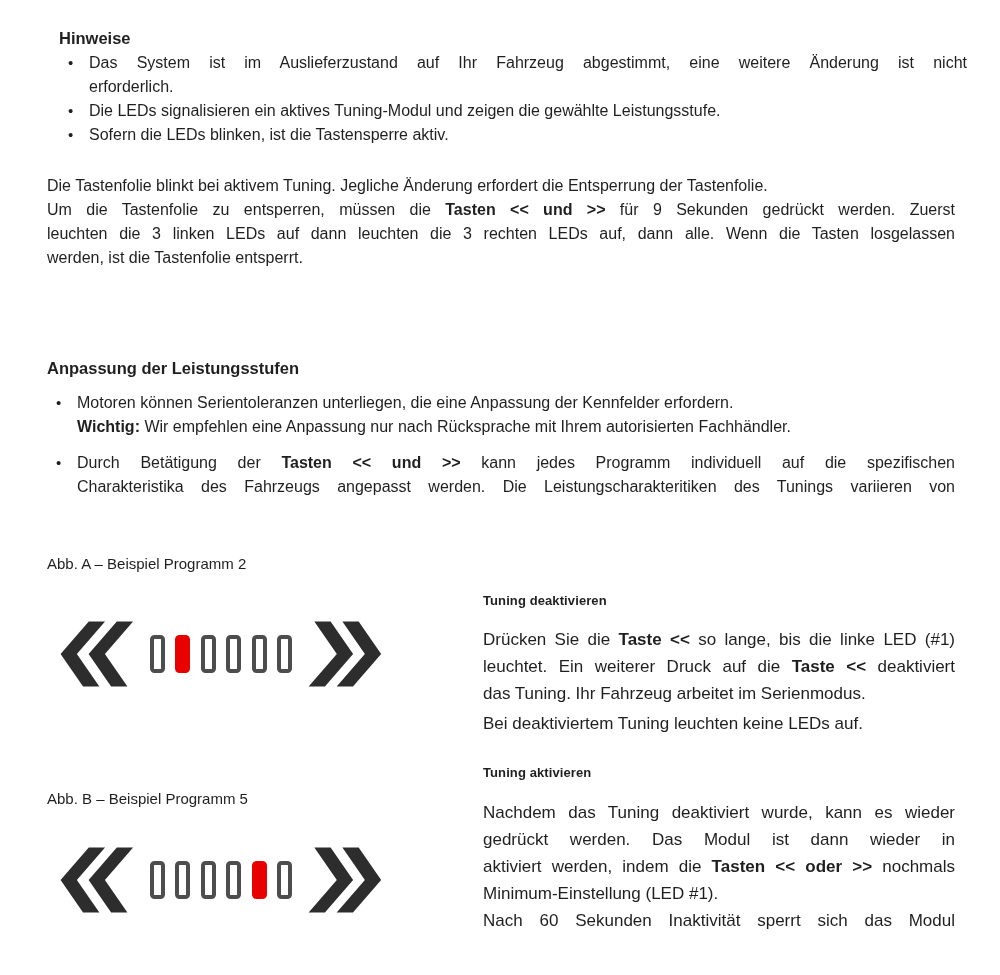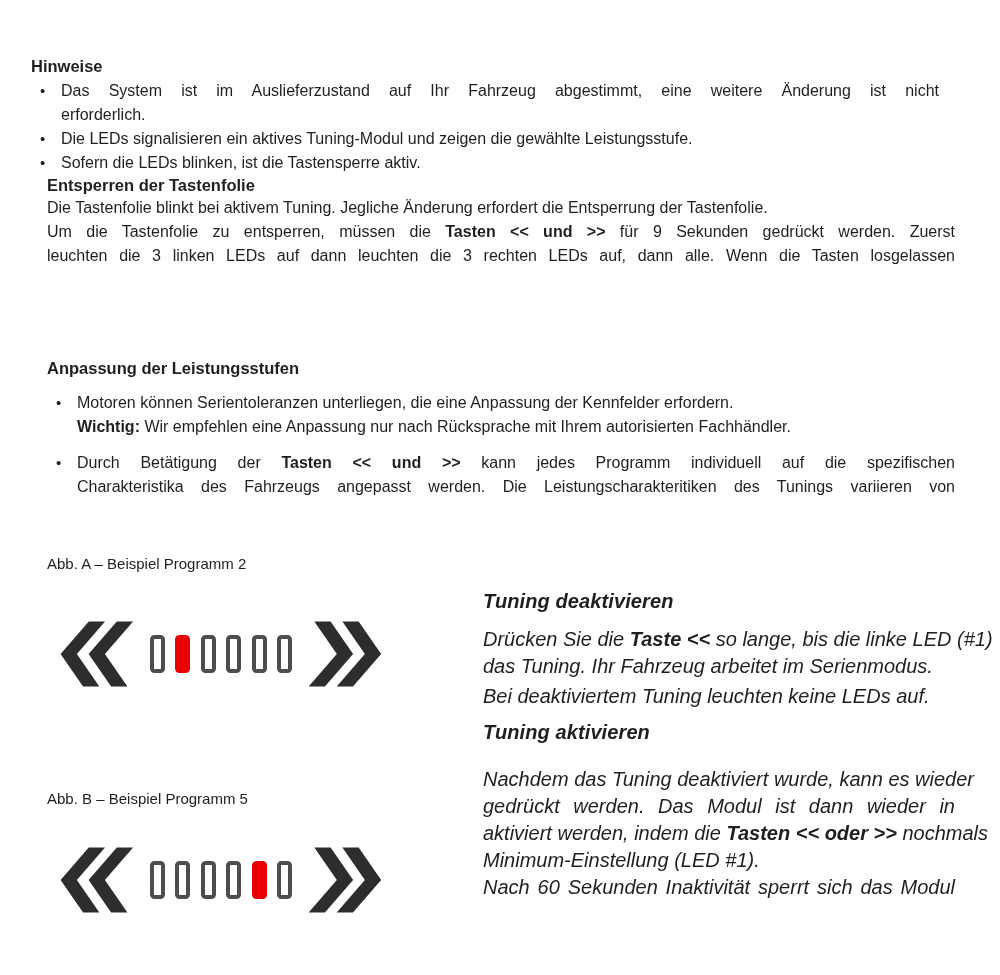--- a/index.html
+++ b/index.html
@@ -17,30 +17,30 @@
     position:relative;
     width:1000px;height:975px;
     background:var(--background);
     color:var(--text);
     font-family:"Liberation Sans","DejaVu Sans",sans-serif;
     overflow:hidden;
     margin:0 auto;
   }
   section{position:absolute;}
   h2{font-size:16.5px;line-height:22px;font-weight:bold;color:var(--text);}
-  .rh{font-size:20px;line-height:22px;font-weight:bold;letter-spacing:.1px;font-style:italic;}
+  .rh{font-size:13px;line-height:22px;font-weight:bold;letter-spacing:.1px;}
   
   .lbody{font-size:16px;line-height:24px;}
-  .rbody{font-size:20px;line-height:27px;font-style:italic;}
+  .rbody{font-size:17px;line-height:27px;}
   .ln{white-space:nowrap;}
   .jl{text-align:justify;text-align-last:justify;}
   ul{list-style:none;}
   li{position:relative;padding-left:30px;}
   .bul{position:absolute;left:9px;top:0;font-size:15px;}
-  #sec-hinweise{left:31px;top:27px;width:908px;margin-top:28px;}
+  #sec-hinweise{left:59px;top:27px;width:908px;}
   #sec-hinweise ul{margin-top:2px;}
   #sec-entsperren{left:47px;top:174px;width:908px;}
   #sec-entsperren .para{}
   #sec-anpassung{left:47px;top:357px;width:908px;}
   #sec-anpassung ul{margin-top:12px;}
   #sec-anpassung li + li{margin-top:12px;}
   .fig-label{position:absolute;left:47px;font-size:15px;line-height:22px;}
   #label-a{top:553px;}
   #label-b{top:788px;}
   .figure{
@@ -60,22 +60,22 @@
     border-radius:4.5px;
     background:var(--led_off_fill);
   }
   .led.on{
     border-color:var(--led_on);
     background:var(--led_on);
   }
   #right-col{left:483px;top:590px;width:472px;}
   #right-col .p1{margin-top:14px;}
   #right-col .p2{margin-top:3px;}
-  #right-col .h-akt{margin-top:11px;}
-  #right-col .p3{margin-top:23px;}
+  #right-col .h-akt{margin-top:25px;}
+  #right-col .p3{margin-top:15px;}
   #right-col .p4{margin-top:0;}
 </style>
 </head>
 <body>
 
 <div class="page">
 
   <section id="sec-hinweise">
     <h2>Hinweise</h2>
     <ul class="lbody">
@@ -89,25 +89,25 @@
         <div class="ln"><span>Die LEDs signalisieren ein aktives Tuning-Modul und zeigen die gewählte Leistungsstufe.</span></div>
       </li>
       <li>
         <span class="bul">•</span>
         <div class="ln"><span>Sofern die LEDs blinken, ist die Tastensperre aktiv.</span></div>
       </li>
     </ul>
   </section>
 
   <section id="sec-entsperren">
-    <h2>Entsperren der Tastenfolie</h2>
     <div class="para lbody">
       <div class="ln"><span>Die Tastenfolie blinkt bei aktivem Tuning. Jegliche Änderung erfordert die Entsperrung der Tastenfolie.</span></div>
       <div class="ln jl"><span>Um die Tastenfolie zu entsperren, müssen die </span><b>Tasten &lt;&lt; und &gt;&gt;</b><span> für 9 Sekunden gedrückt werden. Zuerst</span></div>
       <div class="ln jl"><span>leuchten die 3 linken LEDs auf dann leuchten die 3 rechten LEDs auf, dann alle. Wenn die Tasten losgelassen</span></div>
+      <div class="ln"><span>werden, ist die Tastenfolie entsperrt.</span></div>
     </div>
   </section>
 
   <section id="sec-anpassung">
     <h2>Anpassung der Leistungsstufen</h2>
     <ul class="lbody">
       <li>
         <span class="bul">•</span>
         <div class="ln"><span>Motoren können Serientoleranzen unterliegen, die eine Anpassung der Kennfelder erfordern.</span></div>
         <div class="ln"><b>Wichtig:</b><span> Wir empfehlen eine Anpassung nur nach Rücksprache mit Ihrem autorisierten Fachhändler.</span></div>
@@ -166,20 +166,21 @@
         <polygon points="0,0 28,36 0,72 18,72 46,36 18,0"></polygon>
         <polygon points="31,0 59,36 31,72 49,72 77,36 49,0"></polygon>
       </g>
     </svg>
   </div>
 
   <section id="right-col">
     <h2 class="rh">Tuning deaktivieren</h2>
     <div class="p1 rbody">
       <div class="ln jl"><span>Drücken Sie die </span><b>Taste &lt;&lt;</b><span> so lange, bis die linke LED (#1)</span></div>
+      <div class="ln jl"><span>leuchtet. Ein weiterer Druck auf die </span><b>Taste &lt;&lt;</b><span> deaktiviert</span></div>
       <div class="ln"><span>das Tuning. Ihr Fahrzeug arbeitet im Serienmodus.</span></div>
     </div>
     <div class="p2 rbody">
       <div class="ln"><span>Bei deaktiviertem Tuning leuchten keine LEDs auf.</span></div>
     </div>
     <h2 class="rh h-akt">Tuning aktivieren</h2>
     <div class="p3 rbody">
       <div class="ln jl"><span>Nachdem das Tuning deaktiviert wurde, kann es wieder</span></div>
       <div class="ln jl"><span>gedrückt werden. Das Modul ist dann wieder in</span></div>
       <div class="ln jl"><span>aktiviert werden, indem die </span><b>Tasten &lt;&lt; oder &gt;&gt;</b><span> nochmals</span></div>

